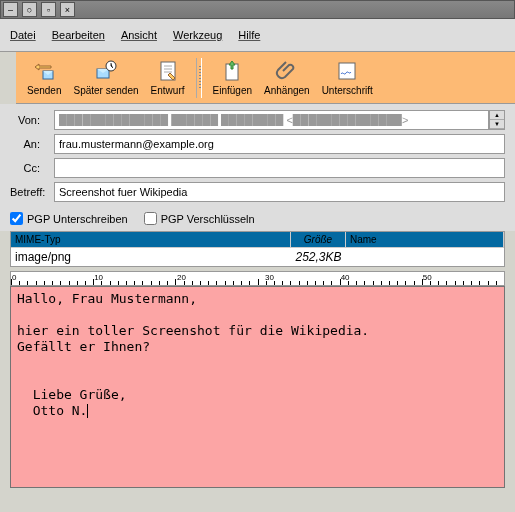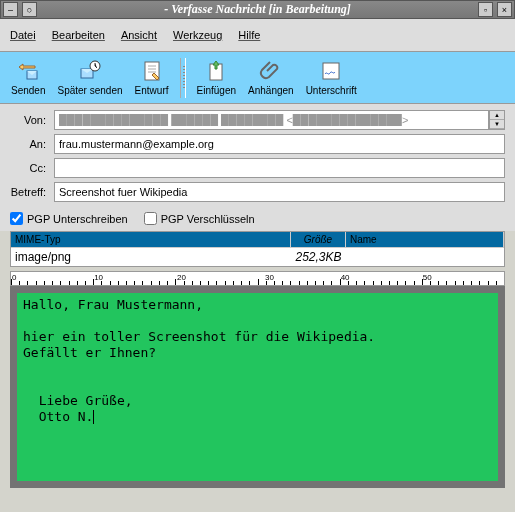--- a/index.html
+++ b/index.html
@@ -2,56 +2,55 @@
 <html><head>
 <meta charset="utf-8">
 <style>
 * { box-sizing: border-box; margin: 0; padding: 0; }
 body { width: 515px; height: 512px; font-family: sans-serif; font-size: 11px; background: #d4d4cc; overflow: hidden; }
 .titlebar { height: 19px; background: linear-gradient(#888, #777); display: flex; align-items: center; border: 1px solid #555; }
 .tbtn { width: 15px; height: 15px; background: #ccc; border: 1px solid #555; margin: 0 2px; display: flex; align-items: center; justify-content: center; font-size: 9px; }
 .title { flex: 1; color: #fff; text-align: center; font-style: italic; font-weight: bold; font-size: 12px; font-family: serif; }
 .menubar { height: 21px; background: #ddd; display: flex; align-items: center; padding: 16px 4px; gap: 4px; border-bottom: 1px solid #999; }
 .menubar span { padding: 2px 6px; text-decoration: underline; text-decoration-color: #555; text-underline-offset: 1px; }
-.toolbar { height: 52px; background: #7dd3fc; display: flex; align-items: center; padding: 2px 6px; gap: 2px; border-bottom: 1px solid #999; }
+.toolbar { height: 52px; background: #fdba74; display: flex; align-items: center; padding: 2px 6px; gap: 2px; border-bottom: 1px solid #999; margin-left: 16px; }
 .tbutton { display: flex; flex-direction: column; align-items: center; justify-content: center; padding: 2px 4px; min-width: 44px; height: 46px; border: 1px solid transparent; border-radius: 2px; }
 .ticon { width: 24px; height: 24px; margin-bottom: 2px; }
 .tlabel { font-size: 10px; }
 .tsep { width: 6px; height: 40px; border-left: 1px solid #aaa; border-right: 1px solid #fff; margin: 0 4px; position: relative; }
 .tsep::before { content: ''; position: absolute; left: 2px; top: 8px; bottom: 8px; width: 2px; background: repeating-linear-gradient(#888 0 1px, transparent 1px 3px); }
 .fields { padding: 6px 10px 4px; background: #ddd; }
 .frow { display: flex; align-items: center; margin-bottom: 4px; }
-.flabel { width: 44px; text-align: right; padding-right: 8px; }
+.flabel { width: 44px; text-align: right; padding-right: 14px; }
 .finput { flex: 1; height: 20px; background: #fff; border: 1px solid #999; padding: 0 4px; font-size: 11px; }
 .spinbtn { width: 16px; height: 20px; background: #ddd; border: 1px solid #999; display: flex; flex-direction: column; }
 .spinbtn div { flex: 1; display: flex; align-items: center; justify-content: center; font-size: 6px; border-bottom: 1px solid #aaa; }
 .checks { padding: 2px 10px 6px; display: flex; gap: 16px; background: #ddd; }
 .checks label { display: flex; align-items: center; gap: 4px; }
 .attach { margin: 0 10px 4px; border: 1px solid #999; background: #fff; }
 .ahead { display: flex; background: #0369a1; border-bottom: 1px solid #ccc; }
 .ahead div { padding: 2px 4px; border-right: 1px solid #ccc; font-size: 10px; }
 .arow { display: flex; }
 .arow div { padding: 2px 4px; font-size: 12px; }
 .c1 { width: 280px; } .c2 { width: 55px; text-align: center; font-style: italic; } .c3 { flex: 1; }
 .ruler { height: 15px; margin: 0 10px; background: #fff; border: 1px solid #999; position: relative; font-size: 8px; overflow: hidden; }
 .ruler span { position: absolute; top: 1px; }
 .tick { position: absolute; bottom: 0; width: 1px; height: 4px; background: #000; }
 .tickm { height: 6px; }
-.editor { margin: 0 10px 10px; height: 202px; background: #22c55e; border: 7px solid #737373; padding: 4px 6px; font-family: monospace; font-size: 13px; line-height: 16px; white-space: pre-wrap; overflow: auto; }
+.editor { margin: 0 10px 10px; height: 202px; background: #fca5a5; border: 1px solid #737373; padding: 4px 6px; font-family: monospace; font-size: 13px; line-height: 16px; white-space: pre-wrap; overflow: auto; }
 .cursor { display: inline-block; width: 1px; height: 14px; background: #000; vertical-align: text-bottom; }
 svg { display: block; }
 input[type=checkbox] { width: 13px; height: 13px; }
 </style>
 </head>
 <body>
 
 <div class="titlebar">
   <div class="tbtn">–</div>
   <div class="tbtn">○</div>
-  <div class="title"> - Verfasse Nachricht [in Bearbeitung]</div>
   <div class="tbtn">▫</div>
   <div class="tbtn">×</div>
 </div>
 
 <div class="menubar">
   <span>Datei</span>
   <span>Bearbeiten</span>
   <span>Ansicht</span>
   <span>Werkzeug</span>
   <span>Hilfe</span>

